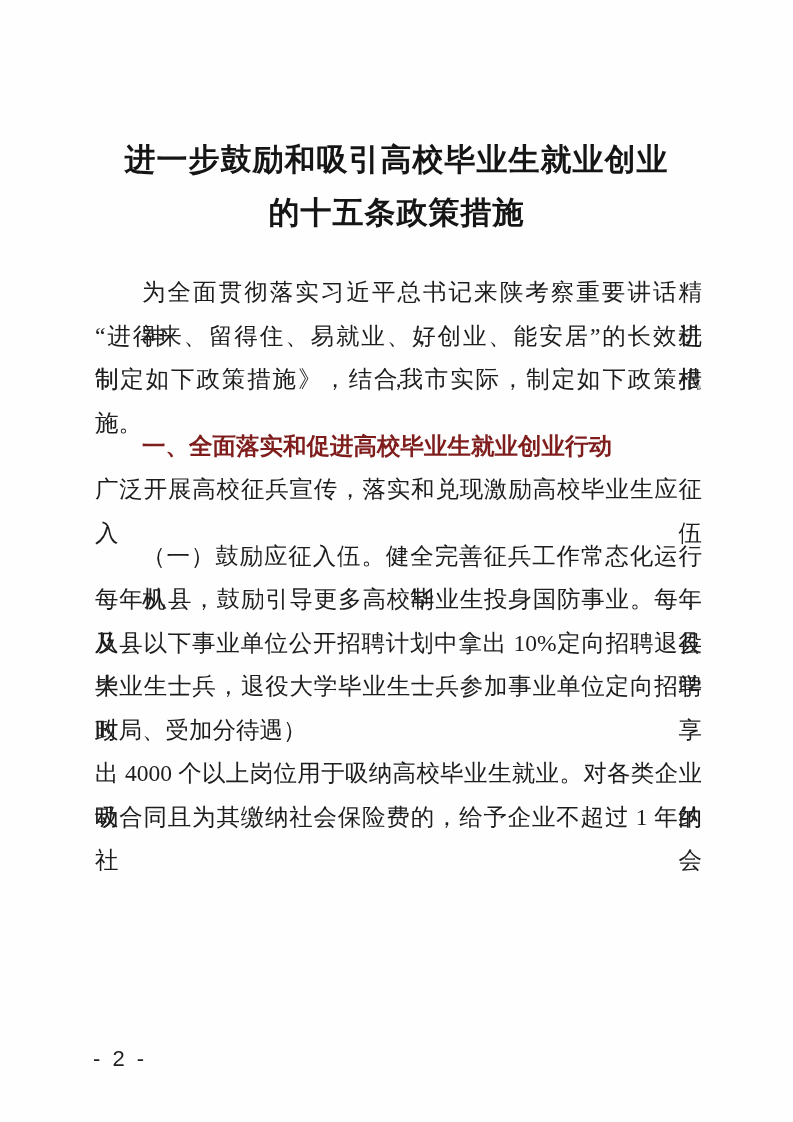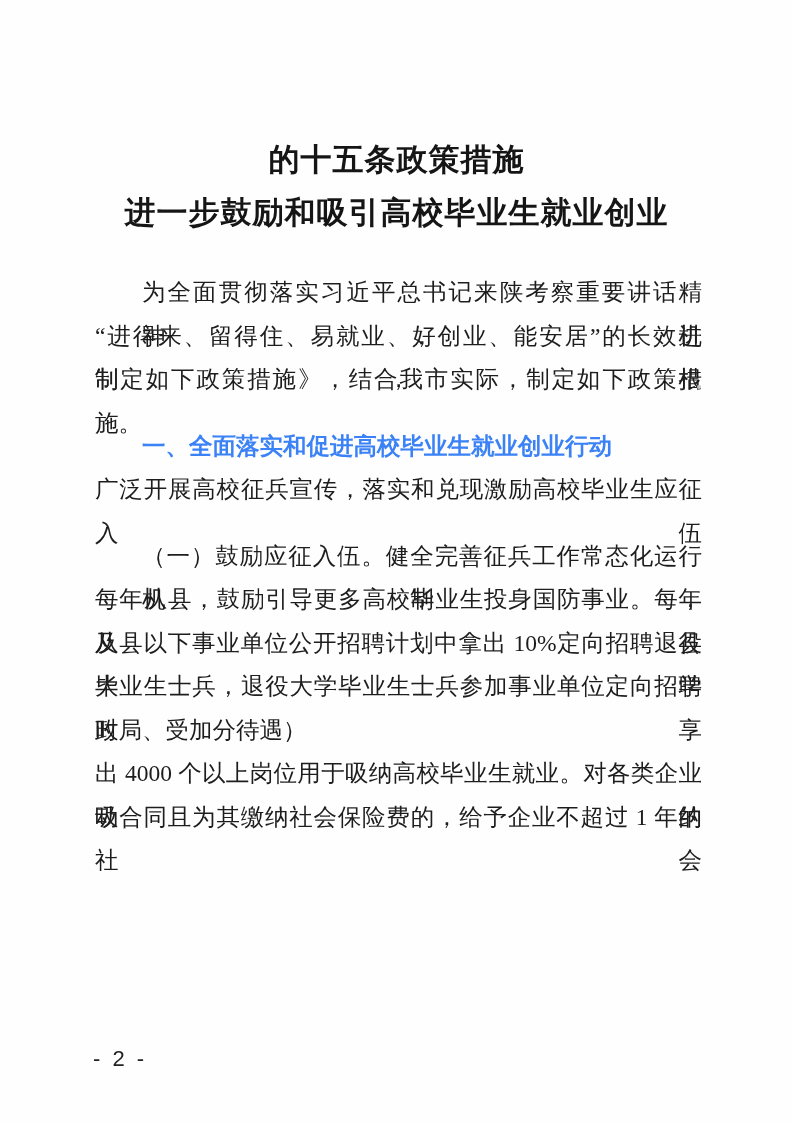--- a/index.html
+++ b/index.html
@@ -47,21 +47,21 @@
     padding-left: 47px;
     margin-top: 23px;
   }
   .ln.last {
     text-align-last: left;
   }
   .ln.heading {
     font-family: Liberation Sans, sans-serif;
     font-weight: bold;
     text-align-last: left;
-    color: #3b82f6;
+    color: #7f1d1d;
   }
   .page-number {
     position: absolute;
     left: 93px;
     top: 1046px;
     font-family: "Liberation Sans", "DejaVu Sans", sans-serif;
     font-size: 22px;
     letter-spacing: 3px;
     color: #222;
   }
@@ -74,22 +74,22 @@
     border-radius: 50%;
     background: #c7c7c7;
   }
 </style>
 </head>
 <body>
 
 <div class="page">
 
   <div class="doc-title">
+    <div>进一步鼓励和吸引高校毕业生就业创业</div>
     <div>的十五条政策措施</div>
-    <div>进一步鼓励和吸引高校毕业生就业创业</div>
   </div>
 
   <div class="content">
     <div class="ln indent">为全面贯彻落实习近平总书记来陕考察重要讲话精神，进</div>
     <div class="ln">“进得来、留得住、易就业、好创业、能安居”的长效机制，根</div>
     <div class="ln last">制定如下政策措施》，结合我市实际，制定如下政策措施。</div>
     <div class="ln heading indent">一、全面落实和促进高校毕业生就业创业行动</div>
     <div class="ln">广泛开展高校征兵宣传，落实和兑现激励高校毕业生应征入伍</div>
     <div class="ln indent">（一）鼓励应征入伍。健全完善征兵工作常态化运行机制，</div>
     <div class="ln">每年从县，鼓励引导更多高校毕业生投身国防事业。每年从县</div>

